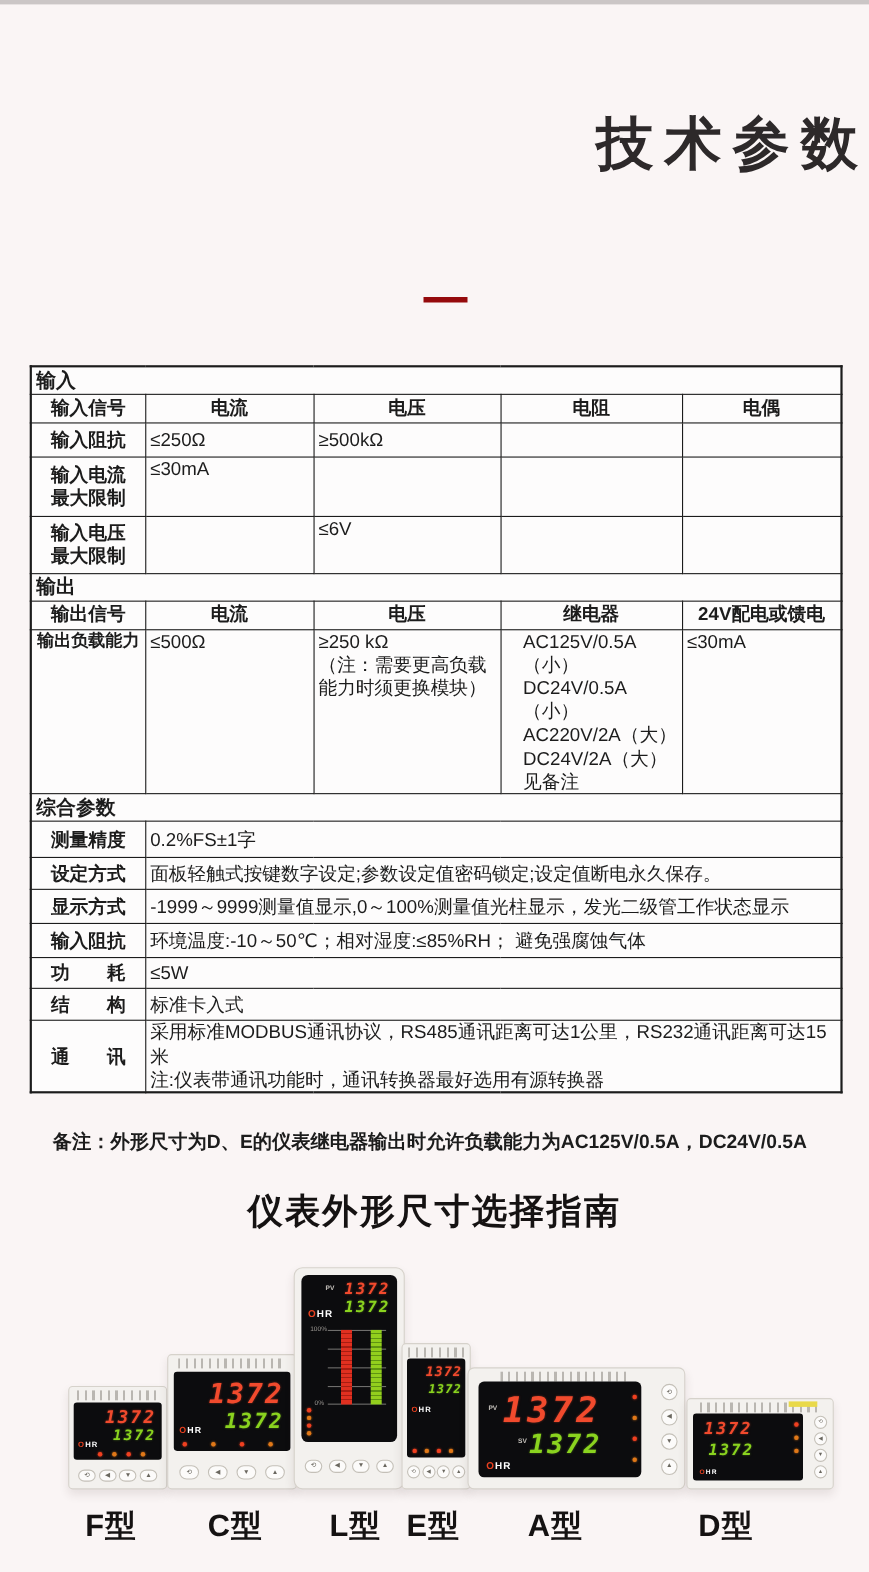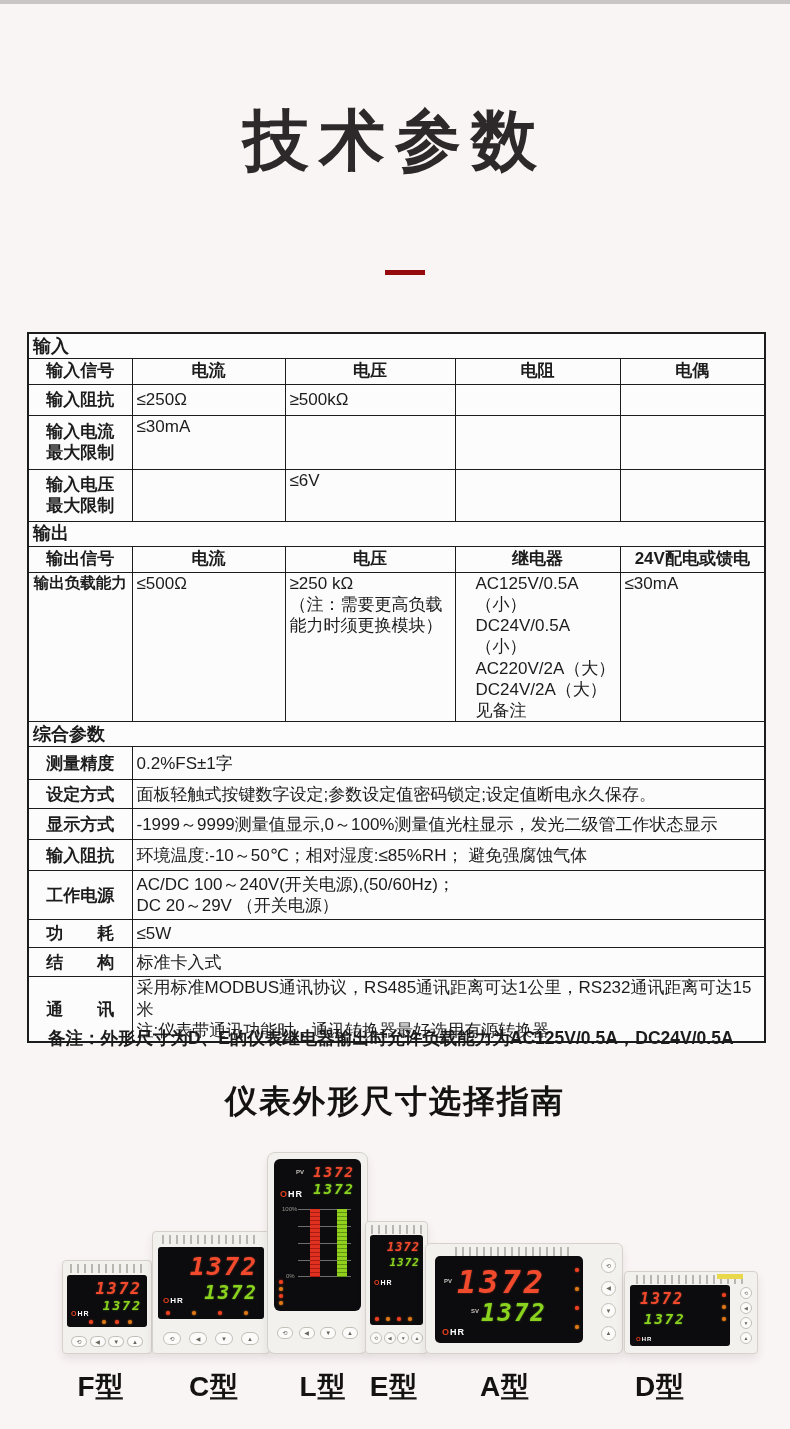--- a/index.html
+++ b/index.html
@@ -4,22 +4,22 @@
 <style>
   html,body{margin:0;padding:0;}
   body{
     width:790px;height:1429px;position:relative;
     background:#faf5f5;
     font-family:"Liberation Sans","DejaVu Sans",sans-serif;
     color:#1d1a1a;overflow:hidden;
   }
   .topbar{position:absolute;left:0;top:0;width:790px;height:4px;background:#cbc6c6;}
   .page-title{
-    position:absolute;left:0;top:96px;width:790px;text-align:center;
-    font-size:66px;font-weight:900;letter-spacing:10px;color:#2d292a;
+    position:absolute;left:0;top:96px;width:790px;text-align:right;
+    font-size:52px;font-weight:900;letter-spacing:10px;color:#2d292a;
   }
   .title-dash{position:absolute;left:385px;top:270px;width:40px;height:5px;background:#950a0c;}
 
   
   .spec-wrap{position:absolute;left:27px;top:332px;width:588px;border-radius:27px;}
   table.spec{
     border-collapse:collapse;table-layout:fixed;width:737px;
     background:#fdfcfc;border:2px solid #1c1c1c;
     font-size:17px;color:#1c1c1c;
   }
@@ -162,25 +162,20 @@
     <td class="vall" colspan="4">面板轻触式按键数字设定;参数设定值密码锁定;设定值断电永久保存。</td>
   </tr>
   <tr class="h31">
     <td class="lab">显示方式</td>
     <td class="vall" colspan="4">-1999～9999测量值显示,0～100%测量值光柱显示，发光二级管工作状态显示</td>
   </tr>
   <tr class="h31">
     <td class="lab">输入阻抗</td>
     <td class="vall" colspan="4">环境温度:-10～50℃；相对湿度:≤85%RH；  避免强腐蚀气体</td>
   </tr>
-  <tr class="h49">
-    <td class="lab">工作电源</td>
-    <td class="vall" colspan="4">AC/DC 100～240V(开关电源),(50/60Hz)；
-DC 20～29V （开关电源）</td>
-  </tr>
   <tr class="h28">
     <td class="lab">功　　耗</td>
     <td class="vall" colspan="4">≤5W</td>
   </tr>
   <tr class="h29">
     <td class="lab">结　　构</td>
     <td class="vall" colspan="4">标准卡入式</td>
   </tr>
   <tr class="h53">
     <td class="lab">通　　讯</td>

